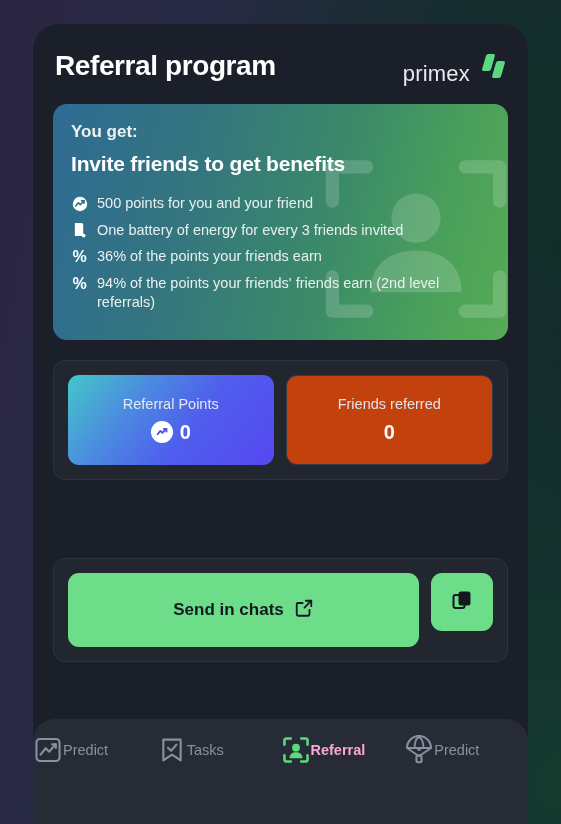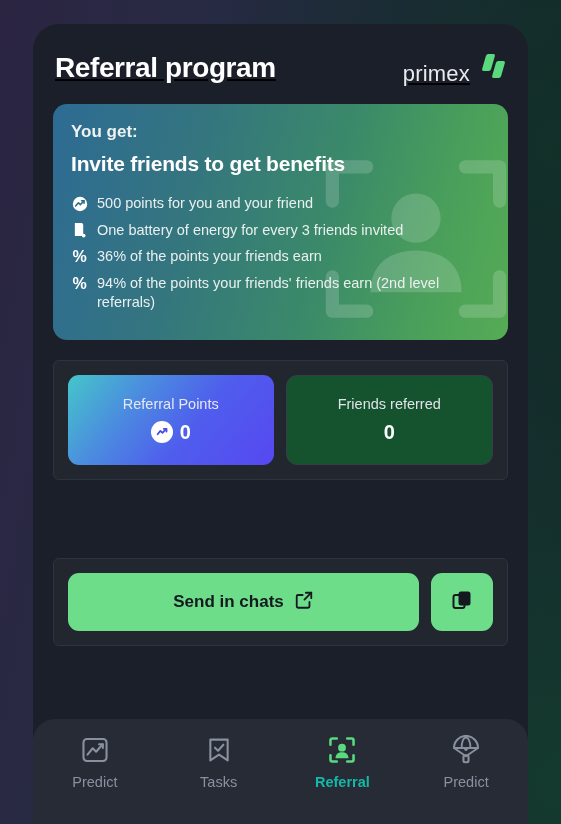--- a/index.html
+++ b/index.html
@@ -35,24 +35,23 @@
 
   .content-scroll {
     flex: 1 1 auto;
     position: relative;
     padding: 0 20px;
   }
 
   
   #app-header {
     display: flex;
-    align-items: flex-end;
+    align-items: flex-start;
     justify-content: space-between;
     padding: 26px 2px 20px 2px;
-    text-decoration: underline;
   }
   #page-title {
     font-size: 28px;
     font-weight: 700;
     color: #ffffff;
     letter-spacing: -0.4px;
   }
   #brand-logo {
     display: flex;
     align-items: flex-start;
@@ -129,42 +128,42 @@
     font-weight: 700;
     color: #ffffff;
     line-height: 1;
   }
 
   
   .section-card {
     margin-top: 20px;
     background: #22262f;
     border: 1px solid #2e3341;
-    border-radius: 6px;
+    border-radius: 12px;
     padding: 14px;
   }
 
   
   #stats-row { display: flex; gap: 12px; }
   .stat-tile {
     flex: 1 1 0;
     border-radius: 11px;
     padding: 16px 10px 16px 10px;
     text-align: center;
     min-height: 90px;
     display: flex;
     flex-direction: column;
     justify-content: center;
     gap: 9px;
   }
   #stat-referral-points {
     background: linear-gradient(128deg, #45c6c9 0%, #4b8ae0 32%, #4f5ded 60%, #5648f0 100%);
   }
   #stat-friends-referred {
-    background: #14532d;
+    background: #c2410c;
     border: 1px solid #363c49;
   }
   .stat-label { font-size: 14.5px; color: #dfe3ea; }
   #stat-referral-points .stat-label { color: #e4e7f5; }
   .stat-value-row {
     display: flex; align-items: center; justify-content: center; gap: 7px;
   }
   .stat-value { font-size: 20px; font-weight: 700; color: #ffffff; }
 
   .points-badge {
@@ -177,21 +176,21 @@
   
   #mid-spacer { height: 58px; }
 
   
   #share-row { display: flex; gap: 12px; align-items: stretch; }
   #send-in-chats-button {
     flex: 1 1 auto;
     background: #6ddd8a;
     border: none;
     border-radius: 11px;
-    height: 58px;
+    height: 74px;
     display: flex;
     align-items: center;
     justify-content: center;
     gap: 10px;
     cursor: pointer;
     font-family: inherit;
   }
   #send-in-chats-label {
     font-size: 17px;
     font-weight: 700;
@@ -213,28 +212,27 @@
     height: 105px;
     background: #262b36;
     border-radius: 22px 22px 0 0;
     display: flex;
     align-items: flex-start;
     padding-top: 16px;
   }
   .nav-item {
     flex: 1 1 0;
     display: flex;
-    flex-direction: column;
+    flex-direction: row;
     align-items: center;
-    gap: 9px;
     cursor: pointer;
   }
   .nav-icon { width: 30px; height: 30px; display: block; }
   .nav-label { font-size: 14.5px; color: #8a909e; }
-  .nav-item.active .nav-label { color: #14b8a6; font-weight: 700; }
+  .nav-item.active .nav-label { color: #f9a8d4; font-weight: 700; }
 </style>
 </head>
 <body>
 
 <div id="app-panel">
 
   <div class="content-scroll">
 
     <div id="app-header">
       <div id="page-title">Referral program</div>

